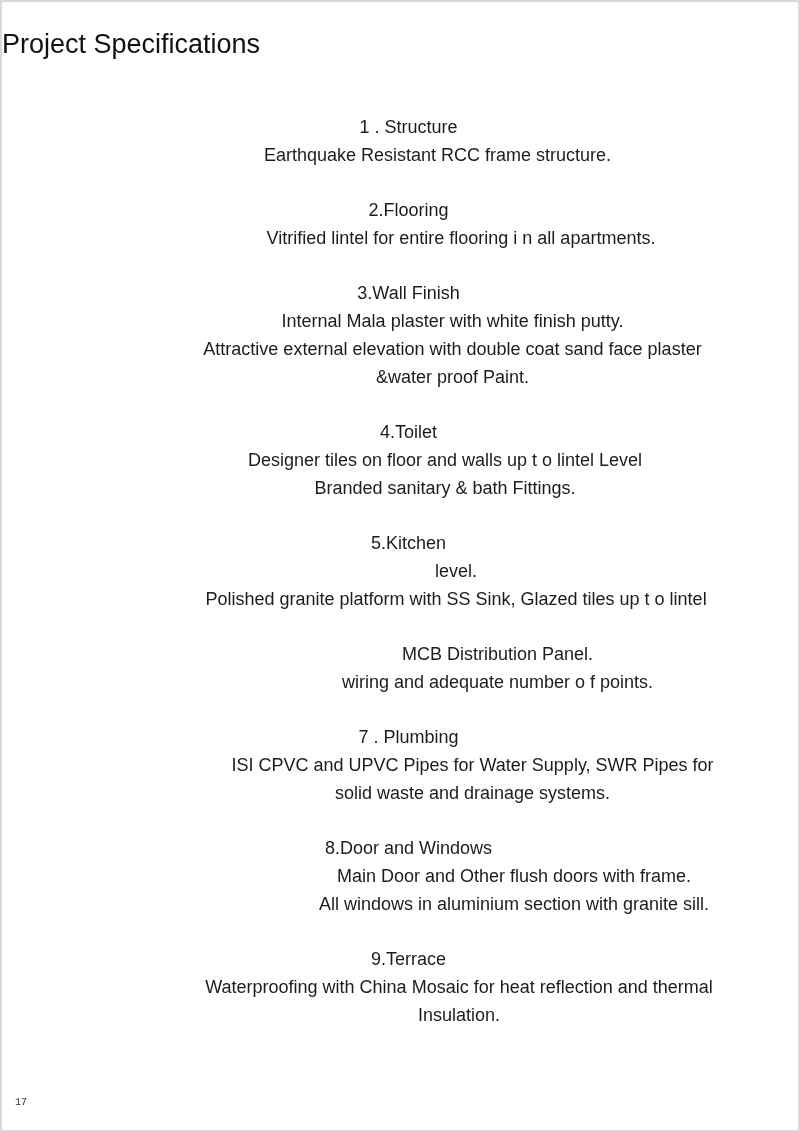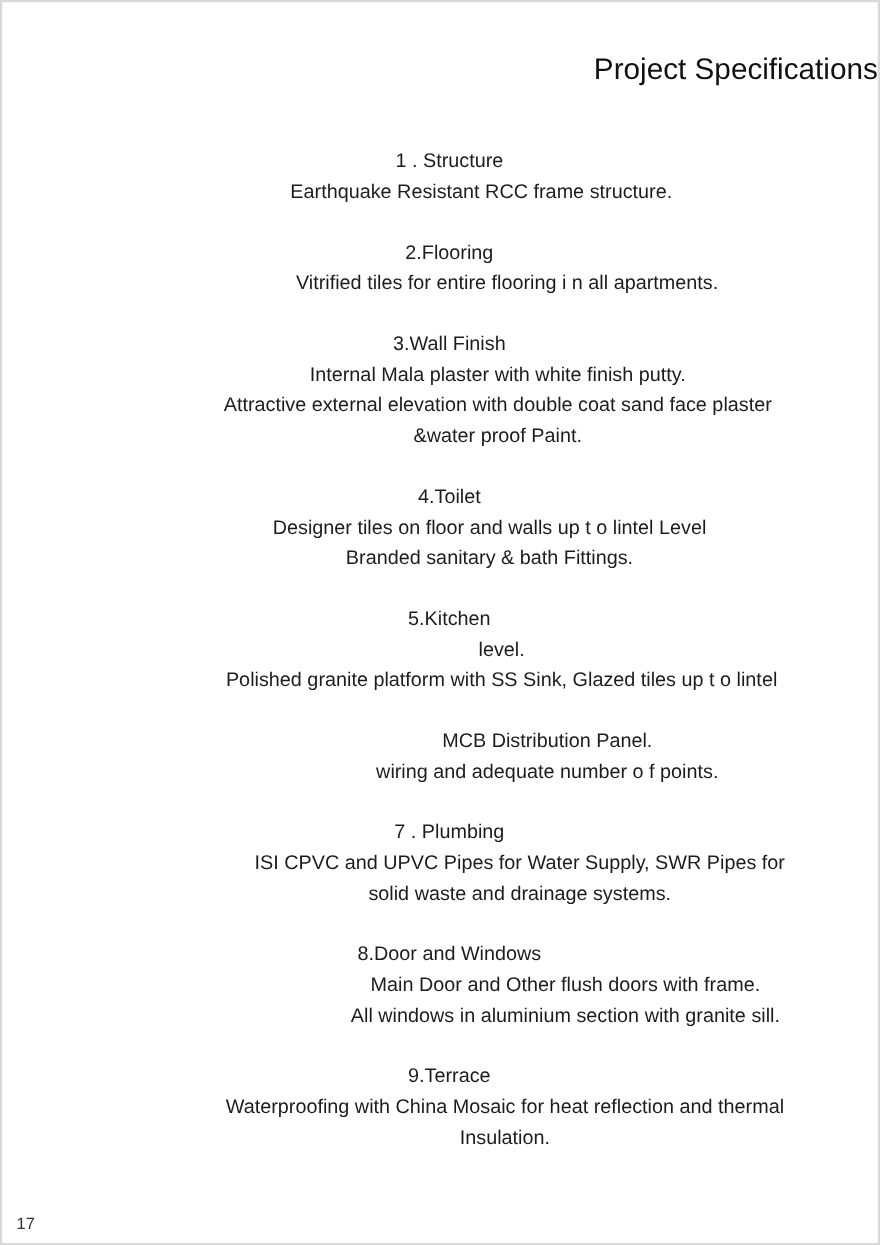--- a/index.html
+++ b/index.html
@@ -9,22 +9,22 @@
     height: 1132px;
     box-sizing: border-box;
     background: #ffffff;
     border: 2px solid #d8d8d8;
     font-family: "Liberation Sans", sans-serif;
     color: #1c1c1c;
     overflow: hidden;
   }
   .title {
     margin: 0;
-    padding-top: 45px;
-    text-align: right;
+    padding-top: 26px;
+    text-align: left;
     font-size: 27px;
     font-weight: 400;
     line-height: 33px;
     color: #111111;
   }
   .content {
     margin-top: 52px;
     text-align: center;
   }
   .section {
@@ -37,23 +37,24 @@
     white-space: pre-wrap;
   }
   .spec-line {
     font-size: 18px;
     line-height: 28px;
     white-space: pre-wrap;
   }
   .page-number {
     position: absolute;
     left: 13px;
-    bottom: 9px;
-    font-size: 15px;
+    bottom: 22px;
+    font-size: 10px;
     color: #333333;
+    font-family: Liberation Mono, monospace;
   }
 </style>
 </head>
 <body>
 
 <div class="page">
 
   <h1 class="title">Project Specifications</h1>
 
   <div class="content">
@@ -61,21 +62,21 @@
     <div class="section">
       <div class="section-heading">1 . Structure</div>
       <div class="lines" style="padding-left:75px">
         <div class="spec-line">Earthquake Resistant RCC frame structure.</div>
       </div>
     </div>
 
     <div class="section">
       <div class="section-heading">2.Flooring</div>
       <div class="lines" style="padding-left:122px">
-        <div class="spec-line">Vitrified tiles for entire flooring i n all apartments.</div>
+        <div class="spec-line">Vitrified lintel for entire flooring i n all apartments.</div>
       </div>
     </div>
 
     <div class="section">
       <div class="section-heading">3.Wall Finish</div>
       <div class="lines" style="padding-left:105px">
         <div class="spec-line">Internal Mala plaster with white finish putty.</div>
         <div class="spec-line">Attractive external elevation with double coat sand face plaster</div>
         <div class="spec-line">&amp;water proof Paint.</div>
       </div>

